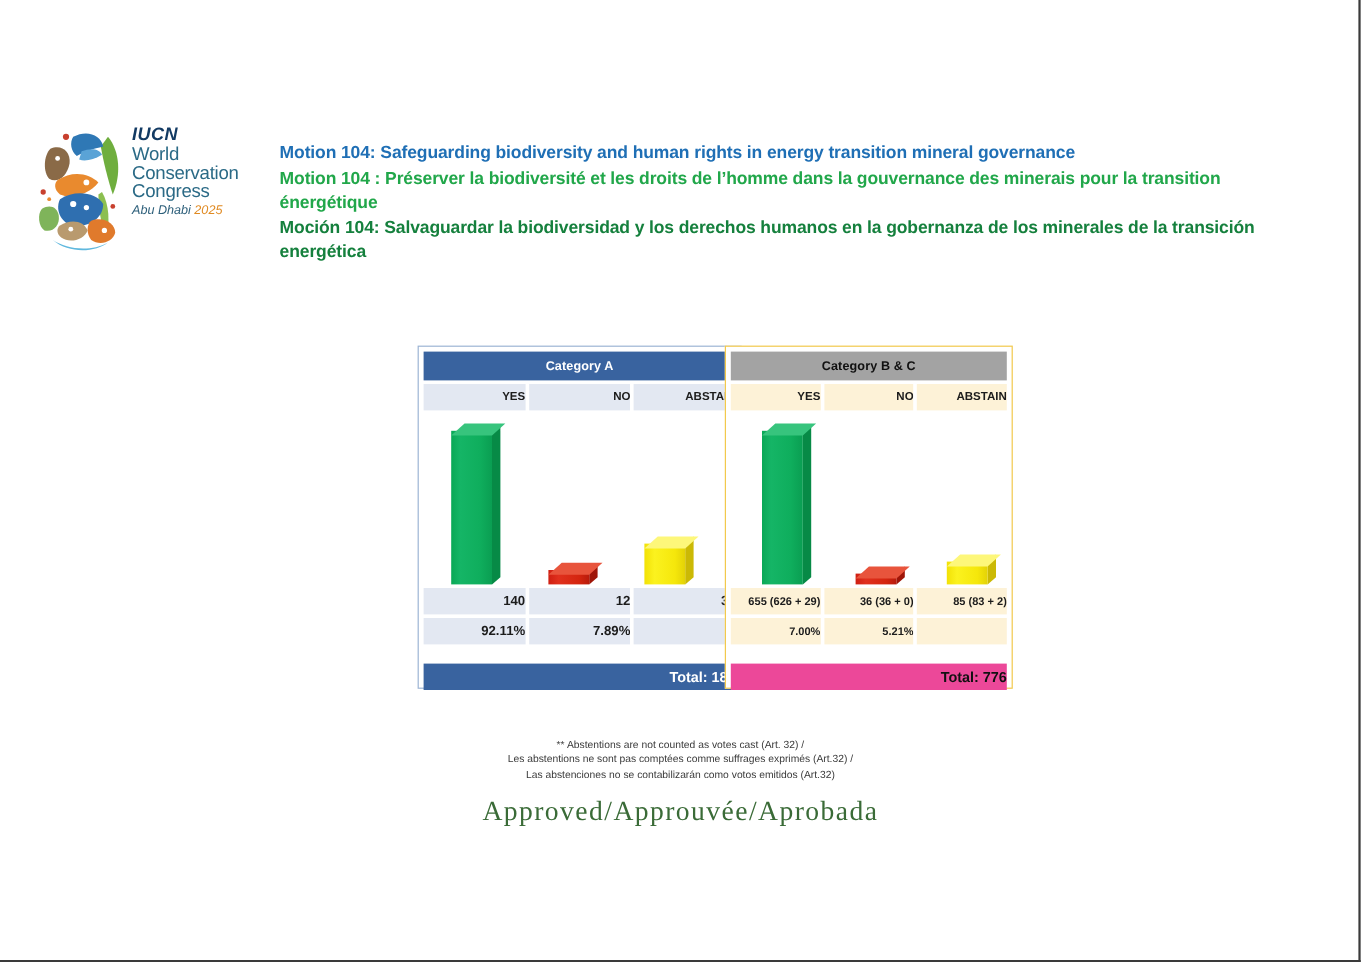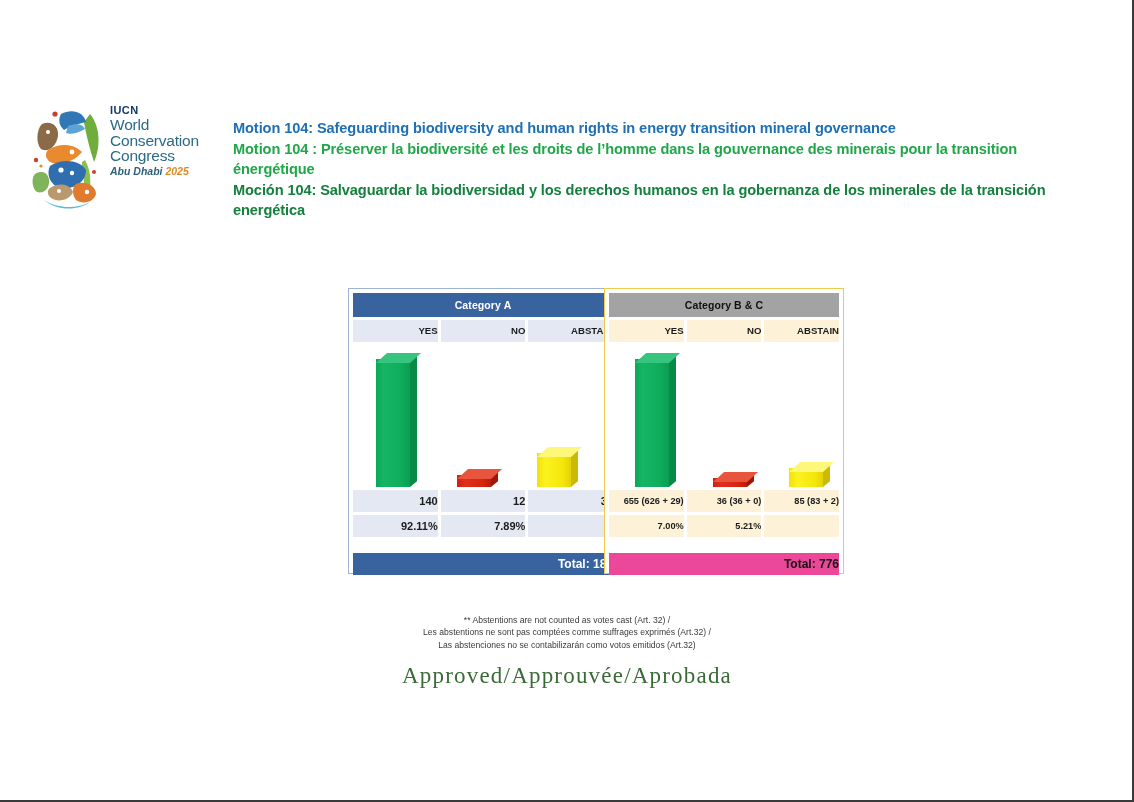--- a/index.html
+++ b/index.html
@@ -45,38 +45,39 @@
   #logo-wordmark {
     position: absolute;
     left: 82px;
     top: 5px;
     width: 108px;
     line-height: 1.0;
   }
   .wm-iucn {
     display: block;
     font-weight: bold;
-    font-size: 11px;
+    font-size: 15px;
     letter-spacing: 0.4px;
     color: #123a63;
     margin-bottom: 1px;
+    font-style: italic;
   }
   .wm-line {
     display: block;
     font-size: 15.5px;
     color: #2b6a86;
     letter-spacing: -0.2px;
     margin-bottom: 0px;
   }
   .wm-sub {
     display: block;
     margin-top: 2px;
     font-size: 10.5px;
     font-style: italic;
-    font-weight: bold;
+    font-weight: normal;
     color: #2d5f7a;
   }
   .wm-sub .yr { color: #e08a22; }
 
   #title-block {
     position: absolute;
     left: 221px;
     top: 118px;
     width: 845px;
   }

